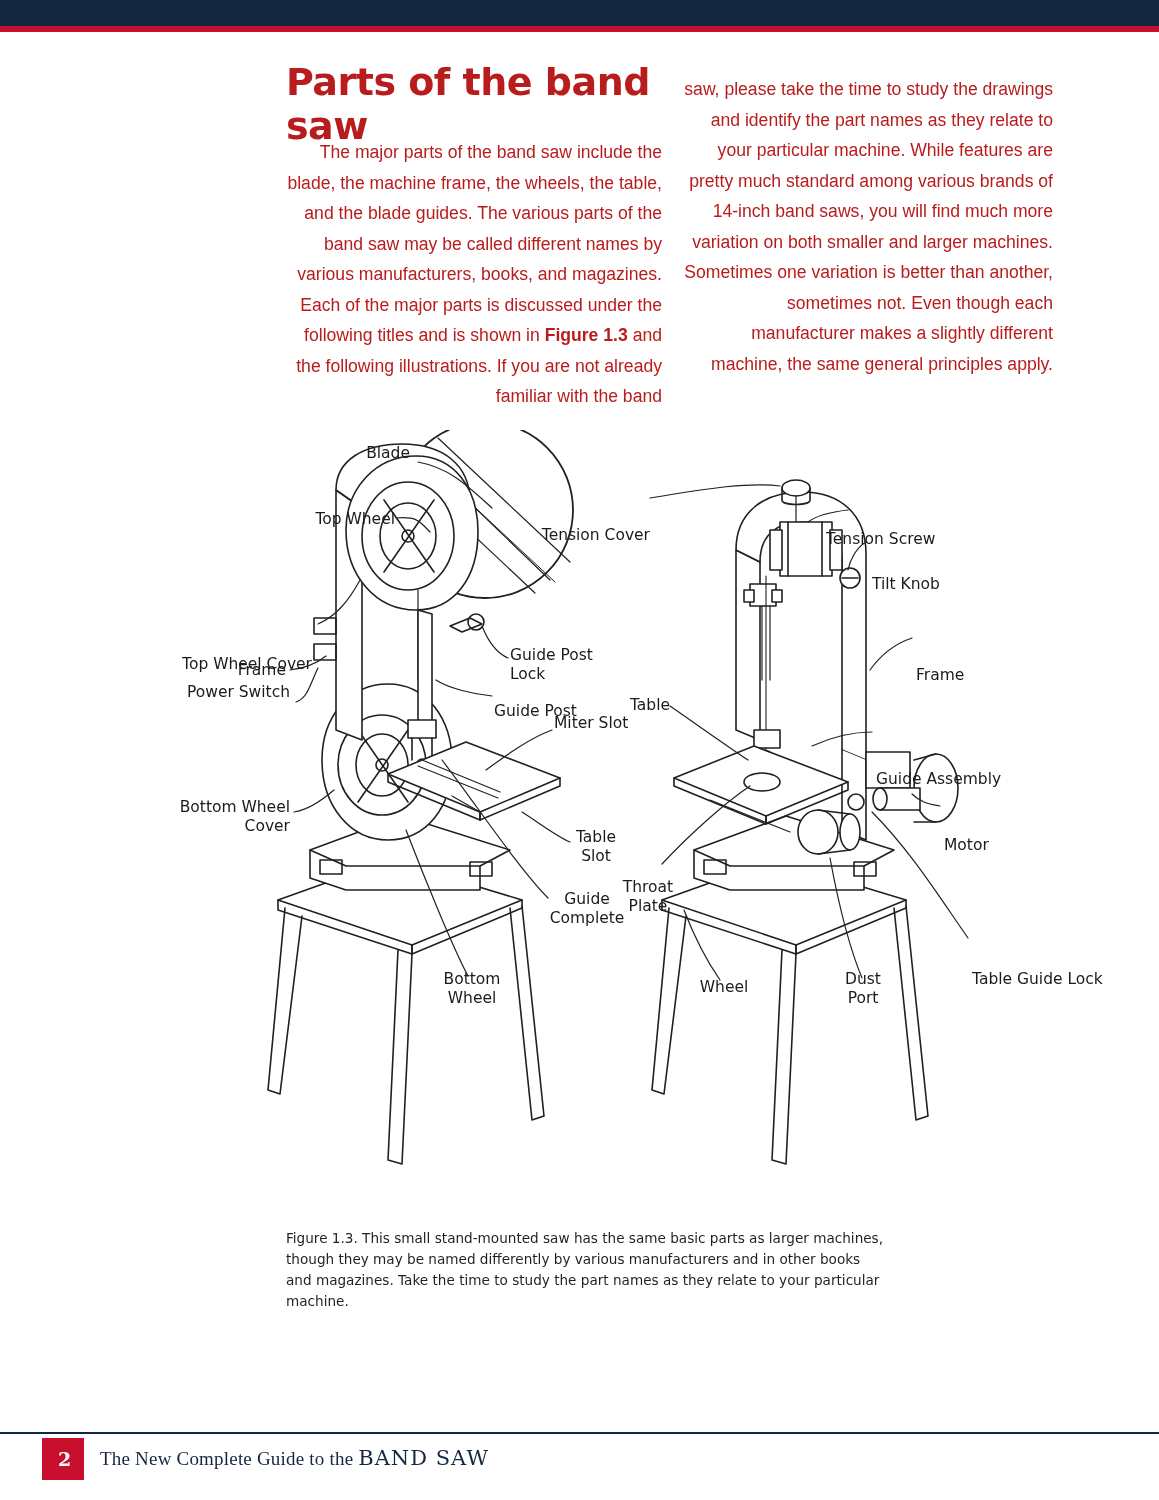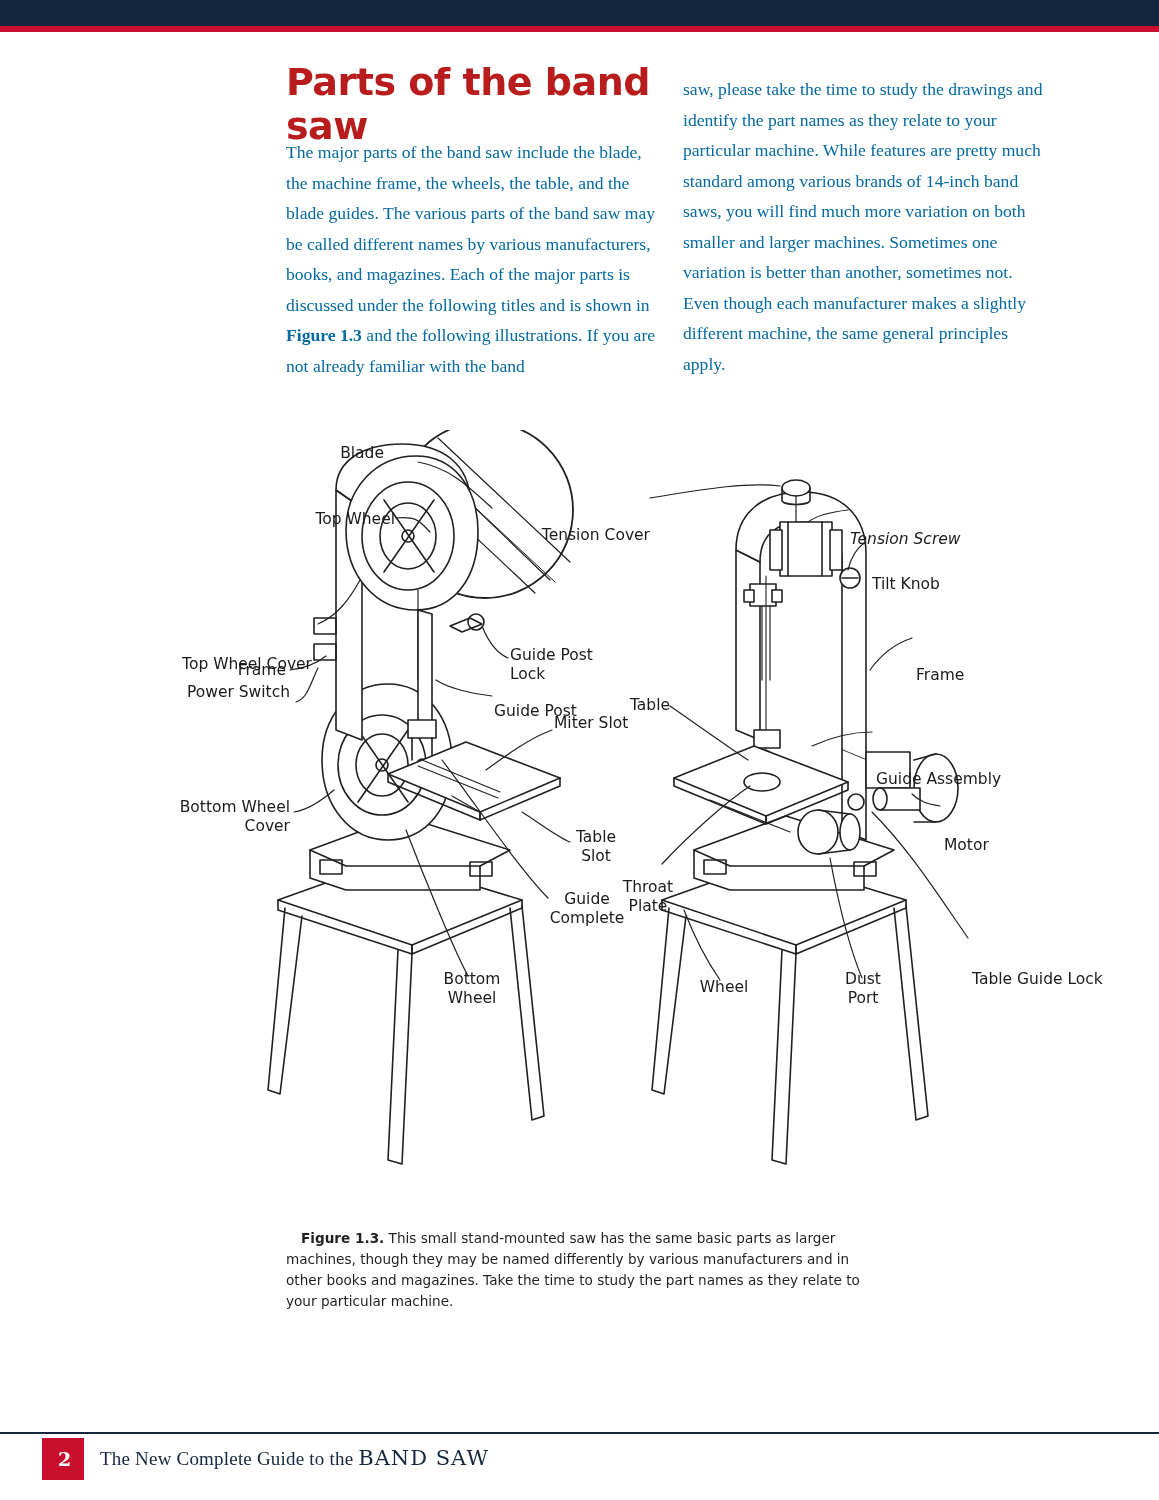--- a/index.html
+++ b/index.html
@@ -35,25 +35,25 @@
     left: 286px; top: 60px;
     width: 400px;
     font-family: "DejaVu Sans", sans-serif;
     font-weight: bold;
     font-size: 38px;
     letter-spacing: -0.5px;
     color: #b91c1c;
   }
   .col {
     position: absolute;
-    font-family: Liberation Serif, serif;
+    font-family: Liberation Sans, sans-serif;
     font-size: 17.6px;
     line-height: 30.5px;
-    color: #0369a1;
-    text-align: left;
+    color: #b91c1c;
+    text-align: right;
   }
   .col-left {
     left: 286px; top: 137px;
     width: 376px;
   }
   .col-right {
     left: 683px; top: 74px;
     width: 370px;
   }
   .col b { font-weight: bold; }
@@ -80,21 +80,21 @@
   
   .caption {
     position: absolute;
     left: 286px; top: 1228px;
     width: 600px;
     font-family: "DejaVu Sans", sans-serif;
     font-size: 13.6px;
     line-height: 21px;
     color: #231f20;
   }
-  .caption b { font-weight: bold; margin-left: 15px; }
+  .caption b { font-weight: normal; }
 
   
   .footer-rule {
     position: absolute;
     left: 0; top: 1432px;
     width: 1159px; height: 2px;
     background: #15263f;
   }
   .footer-red {
     position: absolute;
@@ -298,40 +298,40 @@
       <path d="M520 276 C546 294 574 314 598 330"></path>
       <path d="M722 302 C704 302 684 306 662 316"></path>
       <path d="M790 376 C778 374 770 372 762 364"></path>
       <path d="M512 434 C540 404 576 372 600 356"></path>
       <path d="M818 508 C790 468 760 420 722 382"></path>
       <path d="M570 550 C556 530 544 506 534 480"></path>
       <path d="M712 548 C702 524 690 482 680 428"></path>
     </g>
   </svg>
 
-  <span class="lbl right" style="left:159px; top:14px; width:75px;">Blade</span>
+  <span class="lbl right" style="left:185px; top:14px; width:75px;">Blade</span>
   <span class="lbl right" style="left:110px; top:80px; width:135px;">Top Wheel</span>
   <span class="lbl right" style="left:-10px; top:185px; width:172px;margin-top:40px;">Top Wheel Cover</span>
   <span class="lbl right" style="left:20px; top:231px; width:116px;">Frame</span>
   <span class="lbl right" style="left:-8px; top:253px; width:148px;">Power Switch</span>
   <span class="lbl right" style="left:0px; top:368px; width:140px;">Bottom Wheel
 Cover</span>
   <span class="lbl" style="left:360px; top:216px; width:130px;">Guide Post
 Lock</span>
   <span class="lbl" style="left:344px; top:272px; width:130px;">Guide Post</span>
   <span class="lbl" style="left:404px; top:284px; width:130px;">Miter Slot</span>
   <span class="lbl center" style="left:410px; top:398px; width:72px;">Table
 Slot</span>
   <span class="lbl center" style="left:388px; top:460px; width:98px;">Guide
 Complete</span>
   <span class="lbl center" style="left:280px; top:540px; width:84px;">Bottom
 Wheel</span>
 
   <span class="lbl right" style="left:360px; top:96px; width:140px;">Tension Cover</span>
-  <span class="lbl" style="left:700px; top:100px; width:150px;font-style:italic;">Tension Screw</span>
+  <span class="lbl" style="left:676px; top:100px; width:150px;">Tension Screw</span>
   <span class="lbl" style="left:722px; top:145px; width:110px;">Tilt Knob</span>
   <span class="lbl" style="left:766px; top:236px; width:90px;">Frame</span>
   <span class="lbl right" style="left:428px; top:266px; width:92px;">Table</span>
   <span class="lbl" style="left:726px; top:340px; width:160px;">Guide Assembly</span>
   <span class="lbl" style="left:794px; top:406px; width:80px;">Motor</span>
   <span class="lbl center" style="left:460px; top:448px; width:76px;">Throat
 Plate</span>
   <span class="lbl" style="left:822px; top:540px; width:150px;">Table Guide Lock</span>
   <span class="lbl center" style="left:536px; top:548px; width:76px;">Wheel</span>
   <span class="lbl center" style="left:680px; top:540px; width:66px;">Dust

